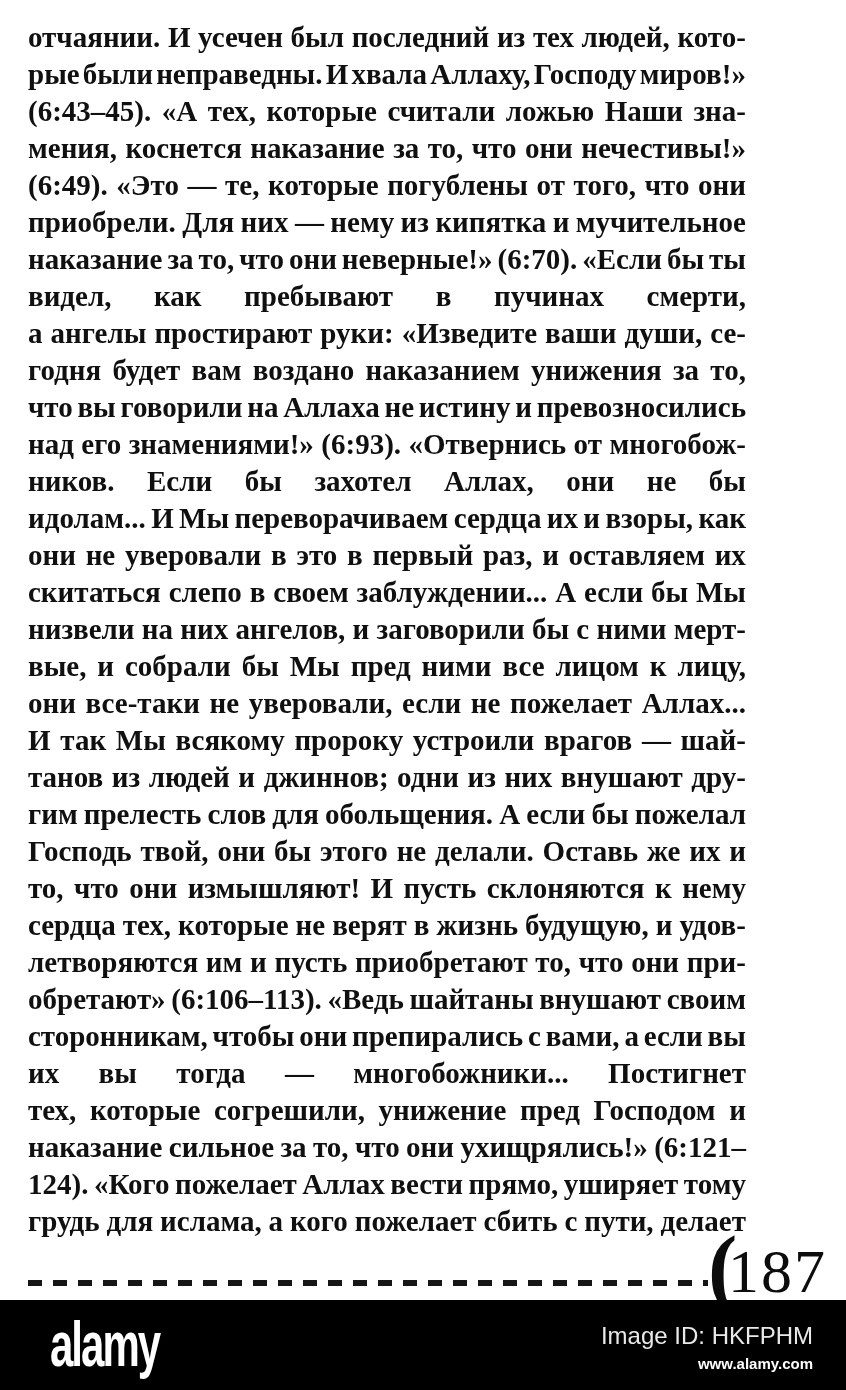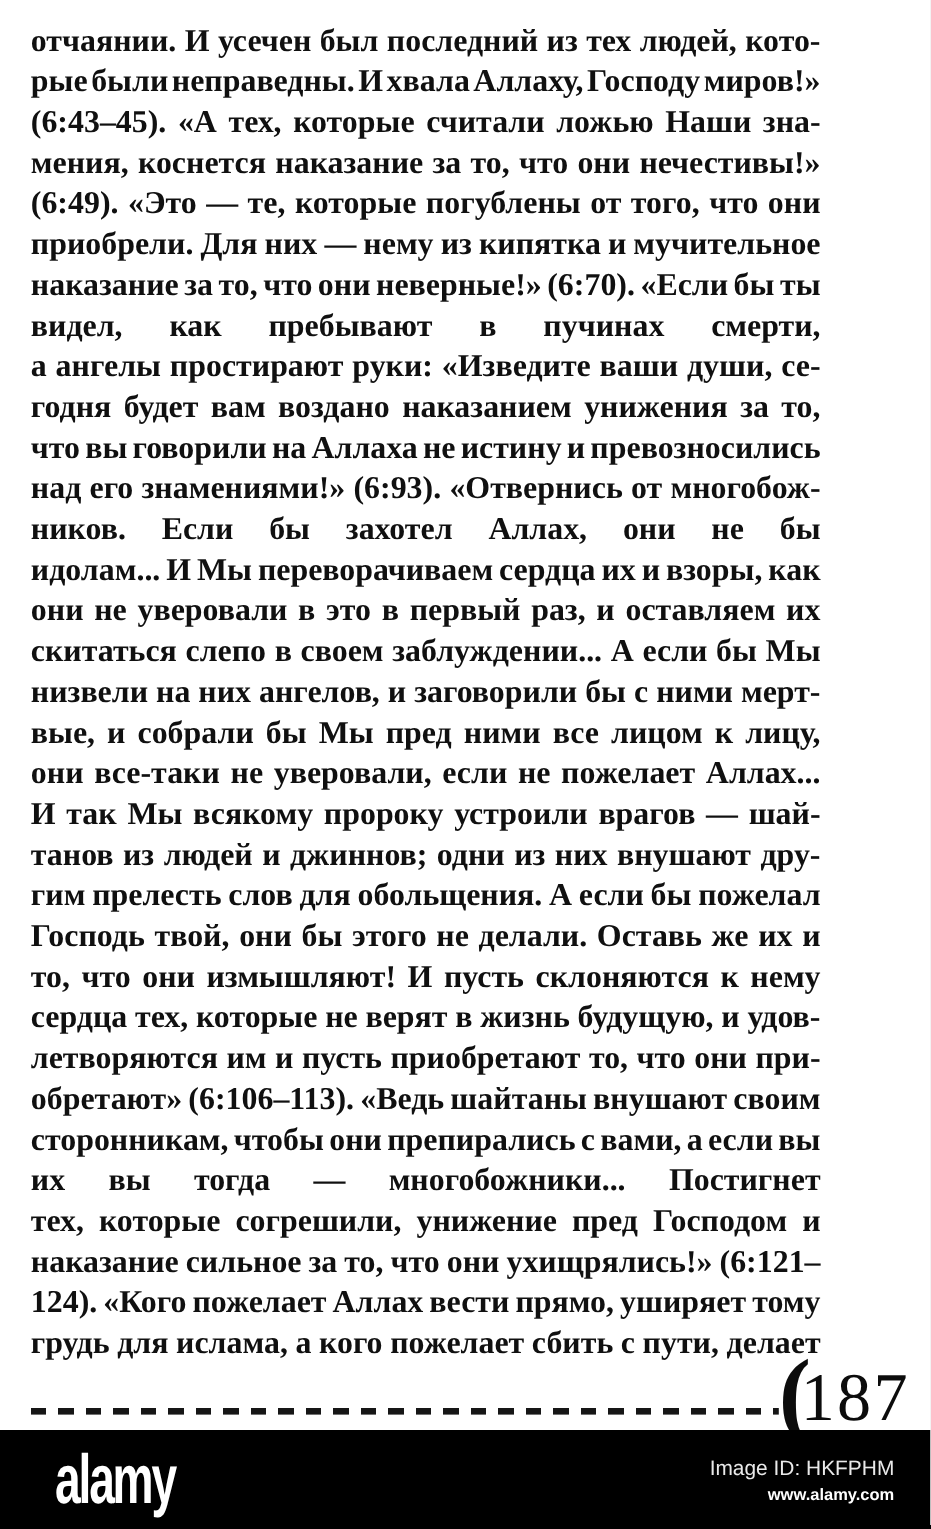--- a/index.html
+++ b/index.html
@@ -80,21 +80,21 @@
     transform: scaleY(1.5);
     transform-origin: center;
     line-height: 1;
   }
   .bar-right {
     margin-right: 33px;
     text-align: right;
     color: #ffffff;
   }
   .image-id {
-    font-size: 19px;
+    font-size: 24px;
     color: #e9e9e9;
     line-height: 1.55;
   }
   .alamy-url {
     font-size: 15px;
     font-weight: bold;
     color: #ffffff;
     line-height: 1.3;
   }
 </style>

